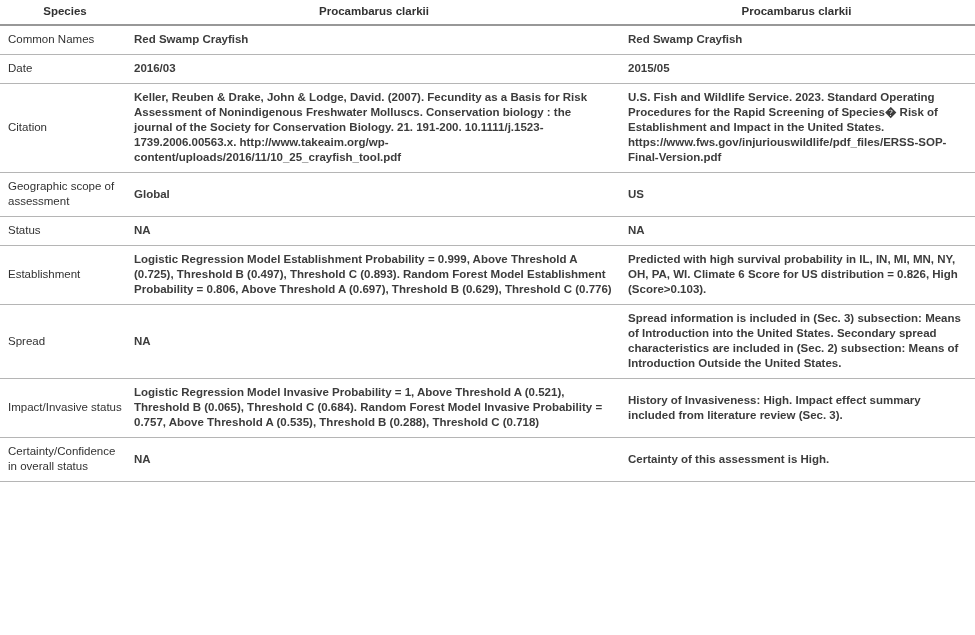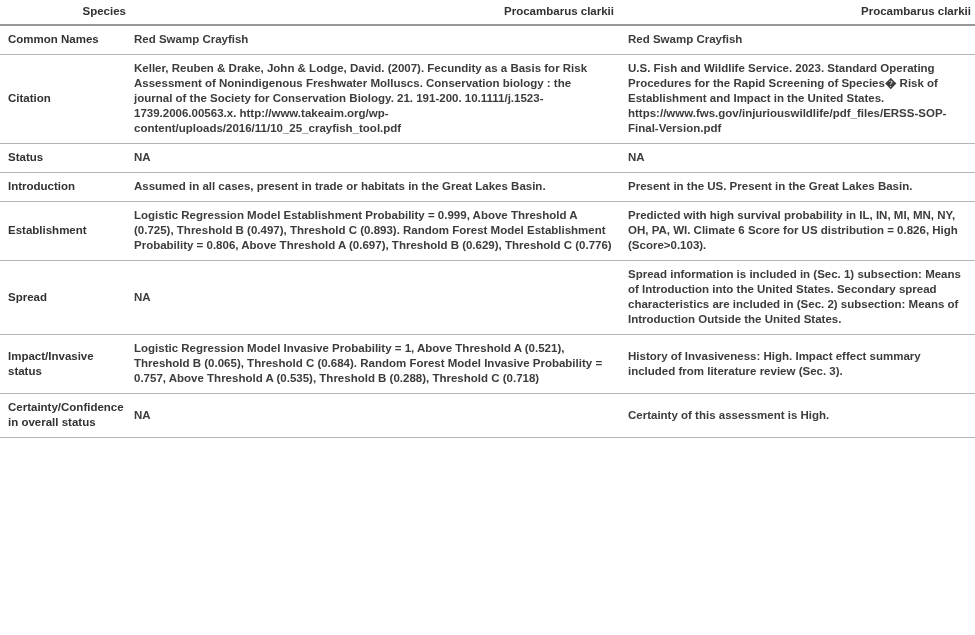--- a/index.html
+++ b/index.html
@@ -25,29 +25,29 @@
 
   th, td {
     vertical-align: middle;
     text-align: left;
     font-weight: bold;
     overflow-wrap: break-word;
   }
   thead th {
     font-weight: bold;
     color: #323232;
-    text-align: right;
+    text-align: center;
     padding: 4px 4px 5px 4px;
     border-bottom: 2px solid #989898;
   }
   tbody tr {
     border-bottom: 1px solid #b5b5b5;
   }
   th.lbl {
-    font-weight: bold;
+    font-weight: normal;
     color: #323232;
     padding: 6px 6px 7px 8px;
   }
   td.a1 {
     padding: 6px 6px 7px 4px;
   }
   td.a2 {
     padding: 6px 8px 7px 10px;
   }
 </style>
@@ -67,53 +67,58 @@
       <th>Procambarus clarkii</th>
     </tr>
   </thead>
   <tbody id="rows">
   <tr>
     <th class="lbl">Common Names</th>
     <td class="a1">Red Swamp Crayfish</td>
     <td class="a2">Red Swamp Crayfish</td>
   </tr>
 
+  <tr>
+    <th class="lbl">Date</th>
+    <td class="a1">2016/03</td>
+    <td class="a2">2015/05</td>
+  </tr>
 
 
 
   <tr>
     <th class="lbl">Citation</th>
     <td class="a1">Keller, Reuben &amp; Drake, John &amp; Lodge, David. (2007). Fecundity as a Basis for Risk Assessment of Nonindigenous Freshwater Molluscs. Conservation biology : the journal of the Society for Conservation Biology. 21. 191-200. 10.1111/j.1523-1739.2006.00563.x. http://www.takeaim.org/wp-content/uploads/2016/11/10_25_crayfish_tool.pdf</td>
     <td class="a2">U.S. Fish and Wildlife Service. 2023. Standard Operating Procedures for the Rapid Screening of Species� Risk of Establishment and Impact in the United States. https://www.fws.gov/injuriouswildlife/pdf_files/ERSS-SOP-Final-Version.pdf</td>
   </tr>
 
+  <tr>
+    <th class="lbl">Geographic scope of assessment</th>
+    <td class="a1">Global</td>
+    <td class="a2">US</td>
+  </tr>
 
   <tr>
     <th class="lbl">Status</th>
     <td class="a1">NA</td>
     <td class="a2">NA</td>
   </tr>
 
-  <tr>
-    <th class="lbl">Introduction</th>
-    <td class="a1">Assumed in all cases, present in trade or habitats in the Great Lakes Basin.</td>
-    <td class="a2">Present in the US. Present in the Great Lakes Basin.</td>
-  </tr>
 
 
   <tr>
     <th class="lbl">Establishment</th>
     <td class="a1">Logistic Regression Model Establishment Probability = 0.999, Above Threshold A (0.725), Threshold B (0.497), Threshold C (0.893). Random Forest Model Establishment Probability = 0.806, Above Threshold A (0.697), Threshold B (0.629), Threshold C (0.776)</td>
     <td class="a2">Predicted with high survival probability in IL, IN, MI, MN, NY, OH, PA, WI. Climate 6 Score for US distribution = 0.826, High (Score&gt;0.103).</td>
   </tr>
 
   <tr>
     <th class="lbl">Spread</th>
     <td class="a1">NA</td>
-    <td class="a2">Spread information is included in (Sec. 1) subsection: Means of Introduction into the United States. Secondary spread characteristics are included in (Sec. 2) subsection: Means of Introduction Outside the United States.</td>
+    <td class="a2">Spread information is included in (Sec. 3) subsection: Means of Introduction into the United States. Secondary spread characteristics are included in (Sec. 2) subsection: Means of Introduction Outside the United States.</td>
   </tr>
 
   <tr>
     <th class="lbl">Impact/Invasive status</th>
     <td class="a1">Logistic Regression Model Invasive Probability = 1, Above Threshold A (0.521), Threshold B (0.065), Threshold C (0.684). Random Forest Model Invasive Probability = 0.757, Above Threshold A (0.535), Threshold B (0.288), Threshold C (0.718)</td>
     <td class="a2">History of Invasiveness: High. Impact effect summary included from literature review (Sec. 3).</td>
   </tr>
 
 
   <tr>

